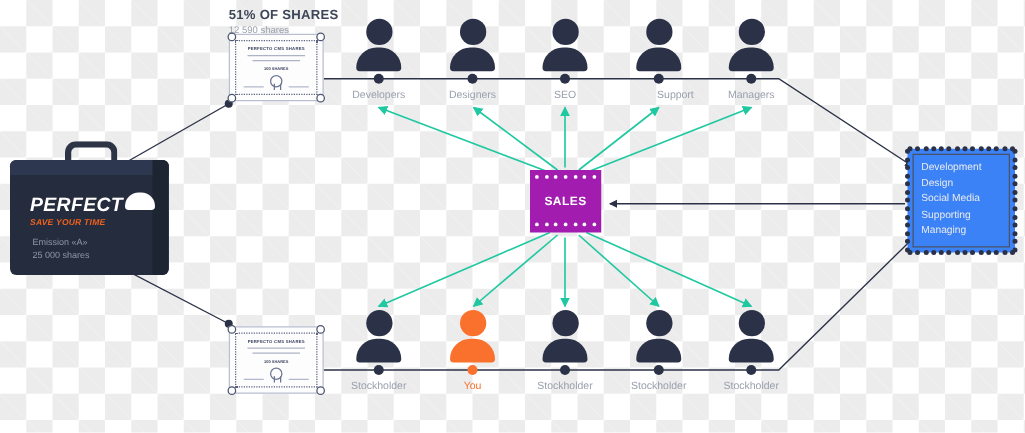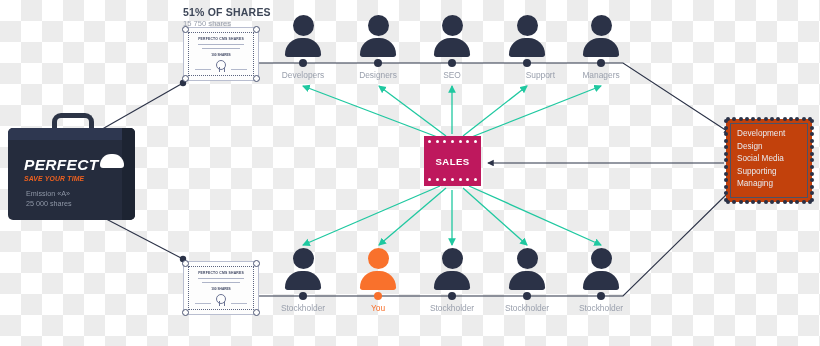--- a/index.html
+++ b/index.html
@@ -132,37 +132,37 @@
   }
   .p-label{
     font-size:8.4px;color:#9aa0ad;margin-top:3px;white-space:nowrap;
   }
   .person.you .p-head,.person.you .p-body,.person.you .p-dot{background:#f9712c;}
   .person.you .p-label{color:#f9712c;}
 
   
   #sales{
     position:absolute;left:424px;top:136px;width:57px;height:50px;z-index:5;
-    background:#be185d;
+    background:#a21caf;
     display:flex;align-items:center;justify-content:center;
   }
   #sales .sales-text{
     font-size:9.6px;font-weight:bold;color:#ffffff;letter-spacing:.4px;
   }
   .perf-row{
     position:absolute;left:4px;right:4px;height:4px;
     display:flex;justify-content:space-between;
   }
   .perf-row.top{top:4px;} .perf-row.bot{bottom:4px;}
   .perf-row i{width:3px;height:3px;border-radius:50%;background:#ffffff;display:block;}
 
   
   #services{
     position:absolute;left:726px;top:119px;width:86px;height:83px;z-index:5;
-    background:#c2410c;
+    background:#3b82f6;
     box-sizing:border-box;
     padding:9px 0 0 11px;
   }
   #services .svc-inner{
     position:absolute;inset:4px;border:1px solid #4a5268;box-sizing:border-box;
   }
   #services ul{list-style:none;margin:0;padding:0;position:relative;z-index:2;}
   #services li{
     font-size:8.2px;color:#e8eaef;line-height:12.6px;white-space:nowrap;
   }
@@ -237,21 +237,21 @@
       <div class="brand-sub">SAVE YOUR TIME</div>
     </div>
     <div class="case-emission">
       <div>Emission «A»</div>
       <div>25 000 shares</div>
     </div>
   </div>
 
   <div class="share-block" id="shares-top">
     <div class="share-pct">51% OF SHARES</div>
-    <div class="share-count">15 750 shares</div>
+    <div class="share-count">12 590 shares</div>
   </div>
 
   <div class="cert" id="cert-top">
     <div class="cert-inner">
       <div class="cert-title">PERFECTO CMS SHARES</div>
       <div class="cert-line" style="width:46px;"></div>
       <div class="cert-line" style="width:38px;"></div>
       <div class="cert-amount">100 SHARES</div>
       <div class="cert-seal"></div>
       <div class="cert-sigs">

